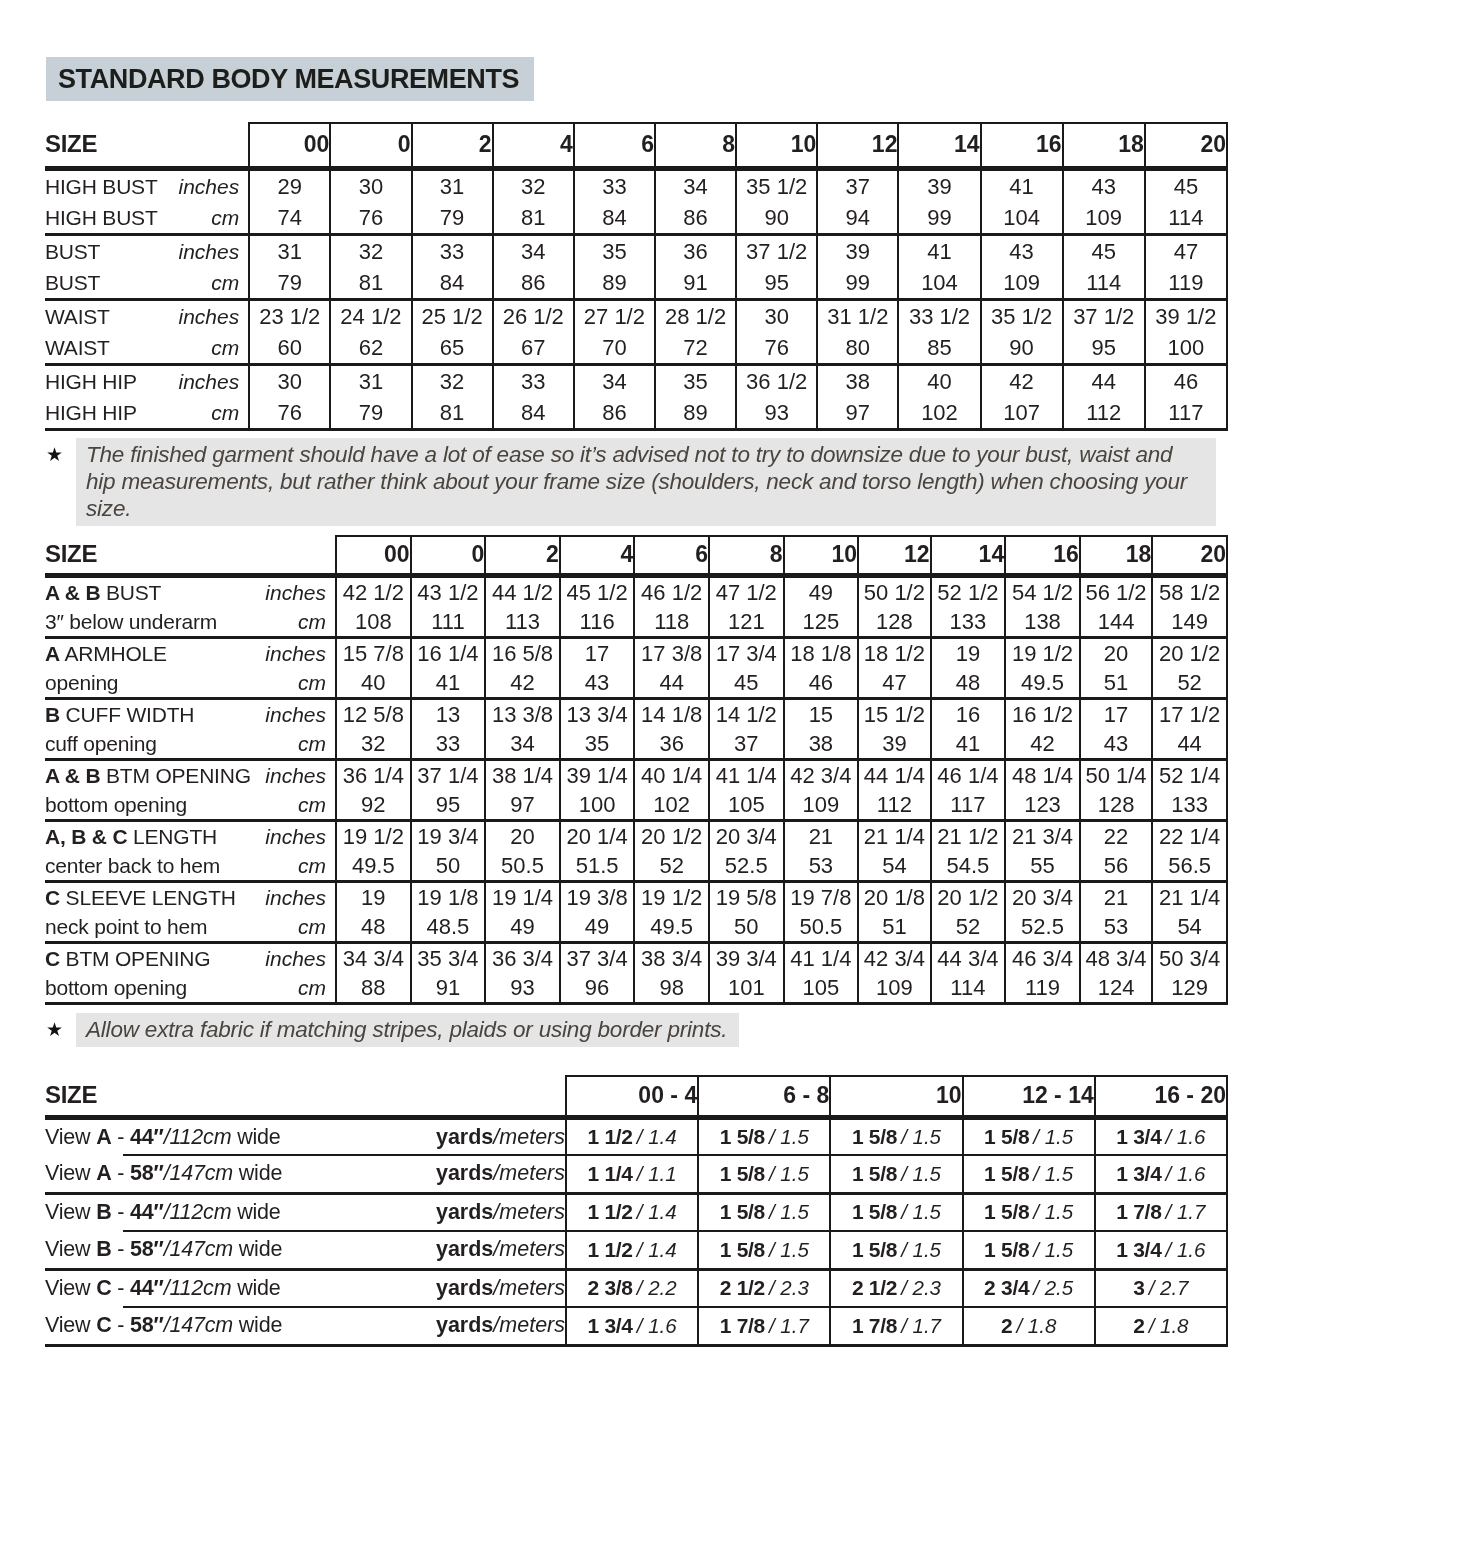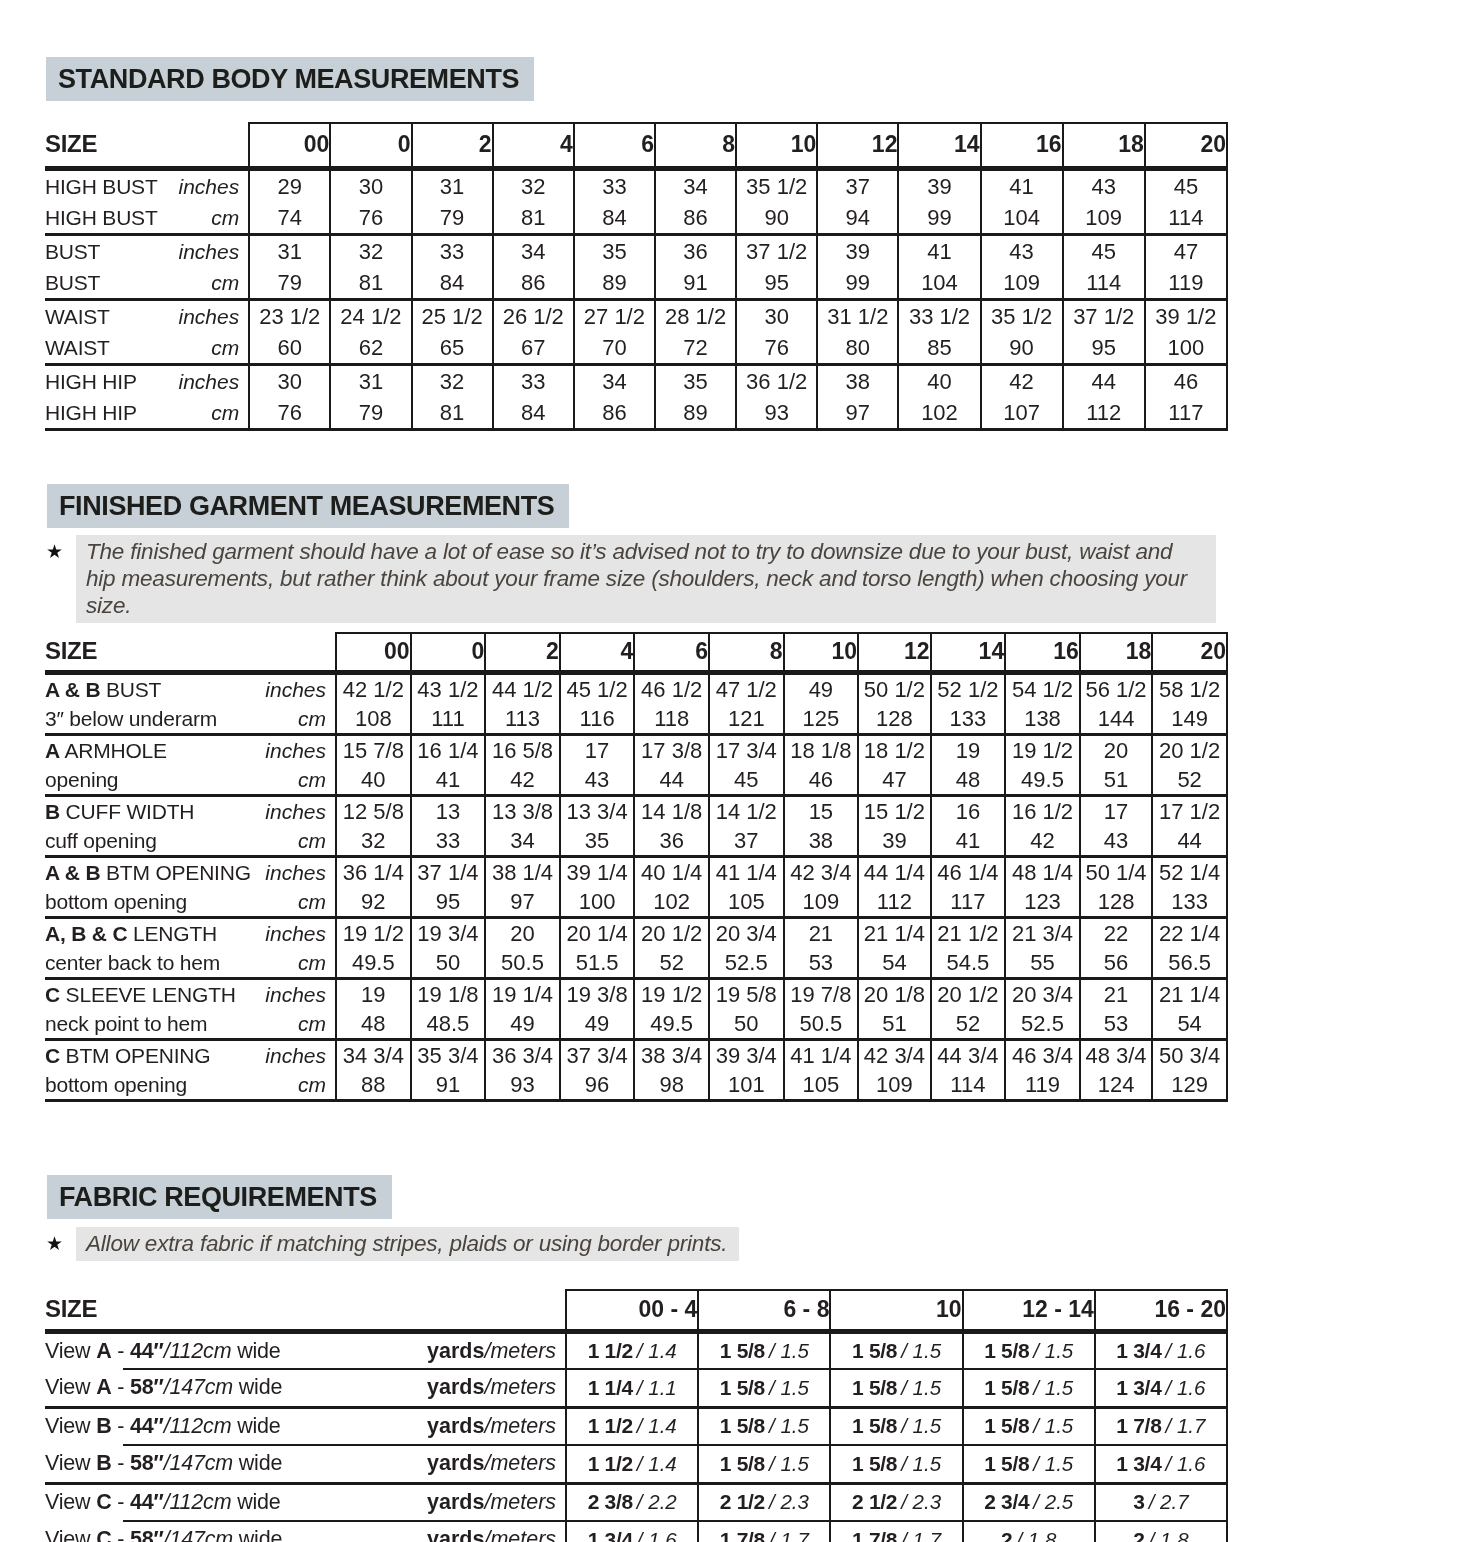--- a/index.html
+++ b/index.html
@@ -75,21 +75,21 @@
   .fab tbody td.data {
     border-left:2px solid #1a1a1a; border-right:2px solid #1a1a1a;
     text-align:center; font-size:21px; white-space:nowrap;
   }
   .fab tbody tr.full { border-bottom:3px solid #1a1a1a; }
   .fab tbody tr.inner td.data { border-bottom:2px solid #1a1a1a; }
   .fab tbody tr.inner td.label { position:relative; }
   .fab tbody tr.inner td.label::after {
     content:""; position:absolute; left:78px; right:0; bottom:-1px; height:2px; background:#1a1a1a;
   }
-  .fab .flabel { display:flex; justify-content:space-between; align-items:center; padding-right:9px; }
+  .fab .flabel { display:flex; justify-content:space-between; align-items:center; }
   .fab .fname { font-size:21.5px; letter-spacing:-0.2px; white-space:nowrap; }
   .fab .fname i { font-style:italic; }
   .fab .funit { font-size:21.5px; white-space:nowrap; }
   .fab .funit i { font-style:italic; }
   .fab td.data i { font-style:italic; font-weight:normal; margin-left:4px; font-size:20.5px; }
   .fab td.data b { letter-spacing:-0.3px; }
 
   
   #title1 { margin:57px 0 0 46px; }
   #table1-wrap { margin:21px 0 0 45px; }
@@ -380,21 +380,20 @@
             </td>
             <td class="data">
               <div class="cl">46</div>
               <div class="cl">117</div>
             </td>
           </tr>
         </tbody>
       </table>
     </div>
 
-  <div><span class="sec-title" id="title2">FINISHED GARMENT MEASUREMENTS</span></div>
 
   <div class="note" id="note2">
     <span class="star">★</span>
     <span class="note-text">The finished garment should have a lot of ease so it’s advised not to try to downsize due to your bust, waist and hip measurements, but rather think about your frame size (shoulders, neck and torso length) when choosing your size.</span>
   </div>
 
   <div id="table2-wrap">
       <table class="meas t2">
         <colgroup>
           <col style="width: 299px;">
@@ -846,21 +845,20 @@
             </td>
             <td class="data">
               <div class="cl">50 3/4</div>
               <div class="cl">129</div>
             </td>
           </tr>
         </tbody>
       </table>
     </div>
 
-  <div><span class="sec-title" id="title3">FABRIC REQUIREMENTS</span></div>
 
   <div class="note" id="note3">
     <span class="star">★</span>
     <span class="note-text">Allow extra fabric if matching stripes, plaids or using border prints.</span>
   </div>
 
   <div id="table3-wrap">
       <table class="fab">
         <colgroup>
           <col style="width: 524px;">

